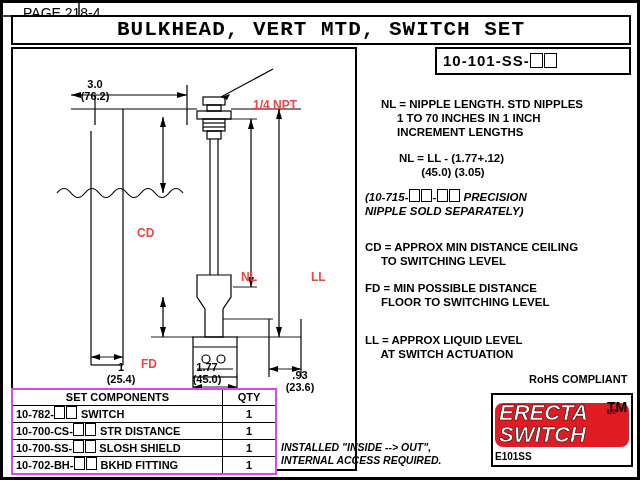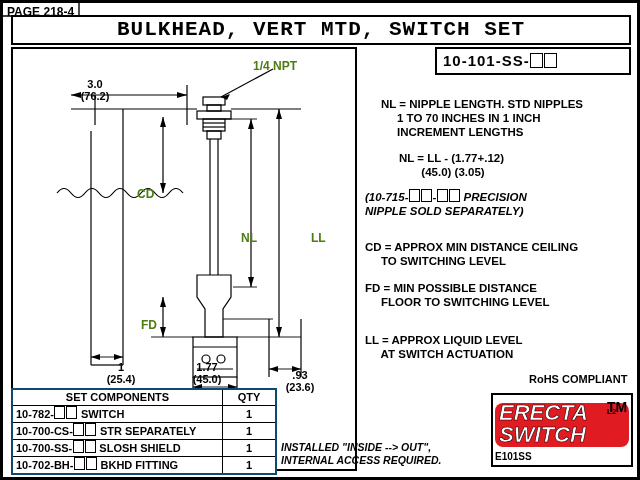--- a/index.html
+++ b/index.html
@@ -4,21 +4,21 @@
 <style>
   html,body{margin:0;padding:0;background:#e8e8e8;}
   body{font-family:"Liberation Sans", sans-serif;}
   #page{
     position:relative;width:640px;height:480px;background:#ffffff;
     border:3px solid #000;box-sizing:border-box;overflow:hidden;
   }
   .abs{position:absolute;}
   
   #page-tag{
-    left:4px;top:2px;font-size:12px;font-weight:bold;letter-spacing:0px;
+    left:20px;top:2px;font-size:14px;font-weight:normal;letter-spacing:0px;
     font-family:"Liberation Sans", sans-serif;color:#000;
   }
   
   #title-bar{
     left:8px;top:12px;width:620px;height:30px;border:2px solid #000;
     box-sizing:border-box;background:#fff;
   }
   #title-text{
     left:8px;top:12px;width:620px;height:30px;line-height:30px;text-align:center;
     font-size:21px;font-weight:bold;letter-spacing:1px;color:#000;
@@ -44,36 +44,36 @@
     box-sizing:border-box;background:#fff;
   }
   
   .note{
     font-family:"Liberation Sans", sans-serif;font-size:11.5px;font-weight:bold;
     color:#000;line-height:14px;white-space:pre;letter-spacing:0px;
   }
   .note.italic{font-style:italic;}
   
   #bom{
-    left:8px;top:385px;width:266px;border:2px solid #0c4a6e;border-collapse:collapse;
+    left:8px;top:385px;width:266px;border:2px solid #d946ef;border-collapse:collapse;
     background:#fff;
   }
   #bom td,#bom th{
     border:1px solid #000;font-size:11px;font-weight:bold;padding:0 3px;
     font-family:"Liberation Sans", sans-serif;height:15px;line-height:15px;color:#000;
   }
   #bom .qty{width:46px;text-align:center;}
   #bom .hdr{text-align:center;}
   
   .dim{
     font-family:"Liberation Sans", sans-serif;font-size:11px;font-weight:bold;
     color:#000;white-space:pre;text-align:center;line-height:12px;
   }
   .lbl{
-    font-family:"Liberation Sans", sans-serif;font-size:12px;font-weight:bold;color:#4d7c0f;
+    font-family:"Liberation Sans", sans-serif;font-size:12px;font-weight:bold;color:#ef4444;margin-top:39px;
   }
   
   #rohs{left:498px;top:370px;font-size:11px;font-weight:bold;padding-left:28px;}
   
   #logo-box{
     left:488px;top:390px;width:142px;height:74px;border:2px solid #000;background:#fff;
     box-sizing:border-box;
   }
   #logo-red{
     left:492px;top:400px;width:134px;height:44px;border-radius:8px;
@@ -218,21 +218,21 @@
     <tbody>
         <tr>
       <th class="hdr">SET COMPONENTS</th>
       <th class="hdr qty">QTY</th>
     </tr>
     <tr>
       <td><span>10-782-</span><span class="sq sm"></span><span class="sq sm"></span><span> SWITCH</span></td>
       <td class="qty">1</td>
     </tr>
     <tr>
-      <td><span>10-700-CS-</span><span class="sq sm"></span><span class="sq sm"></span><span> STR SEPARATELY</span></td>
+      <td><span>10-700-CS-</span><span class="sq sm"></span><span class="sq sm"></span><span> STR DISTANCE</span></td>
       <td class="qty">1</td>
     </tr>
     <tr>
       <td><span>10-700-SS-</span><span class="sq sm"></span><span class="sq sm"></span><span> SLOSH SHIELD</span></td>
       <td class="qty">1</td>
     </tr>
     <tr>
       <td><span>10-702-BH-</span><span class="sq sm"></span><span class="sq sm"></span><span> BKHD FITTING</span></td>
       <td class="qty">1</td>
     </tr>

